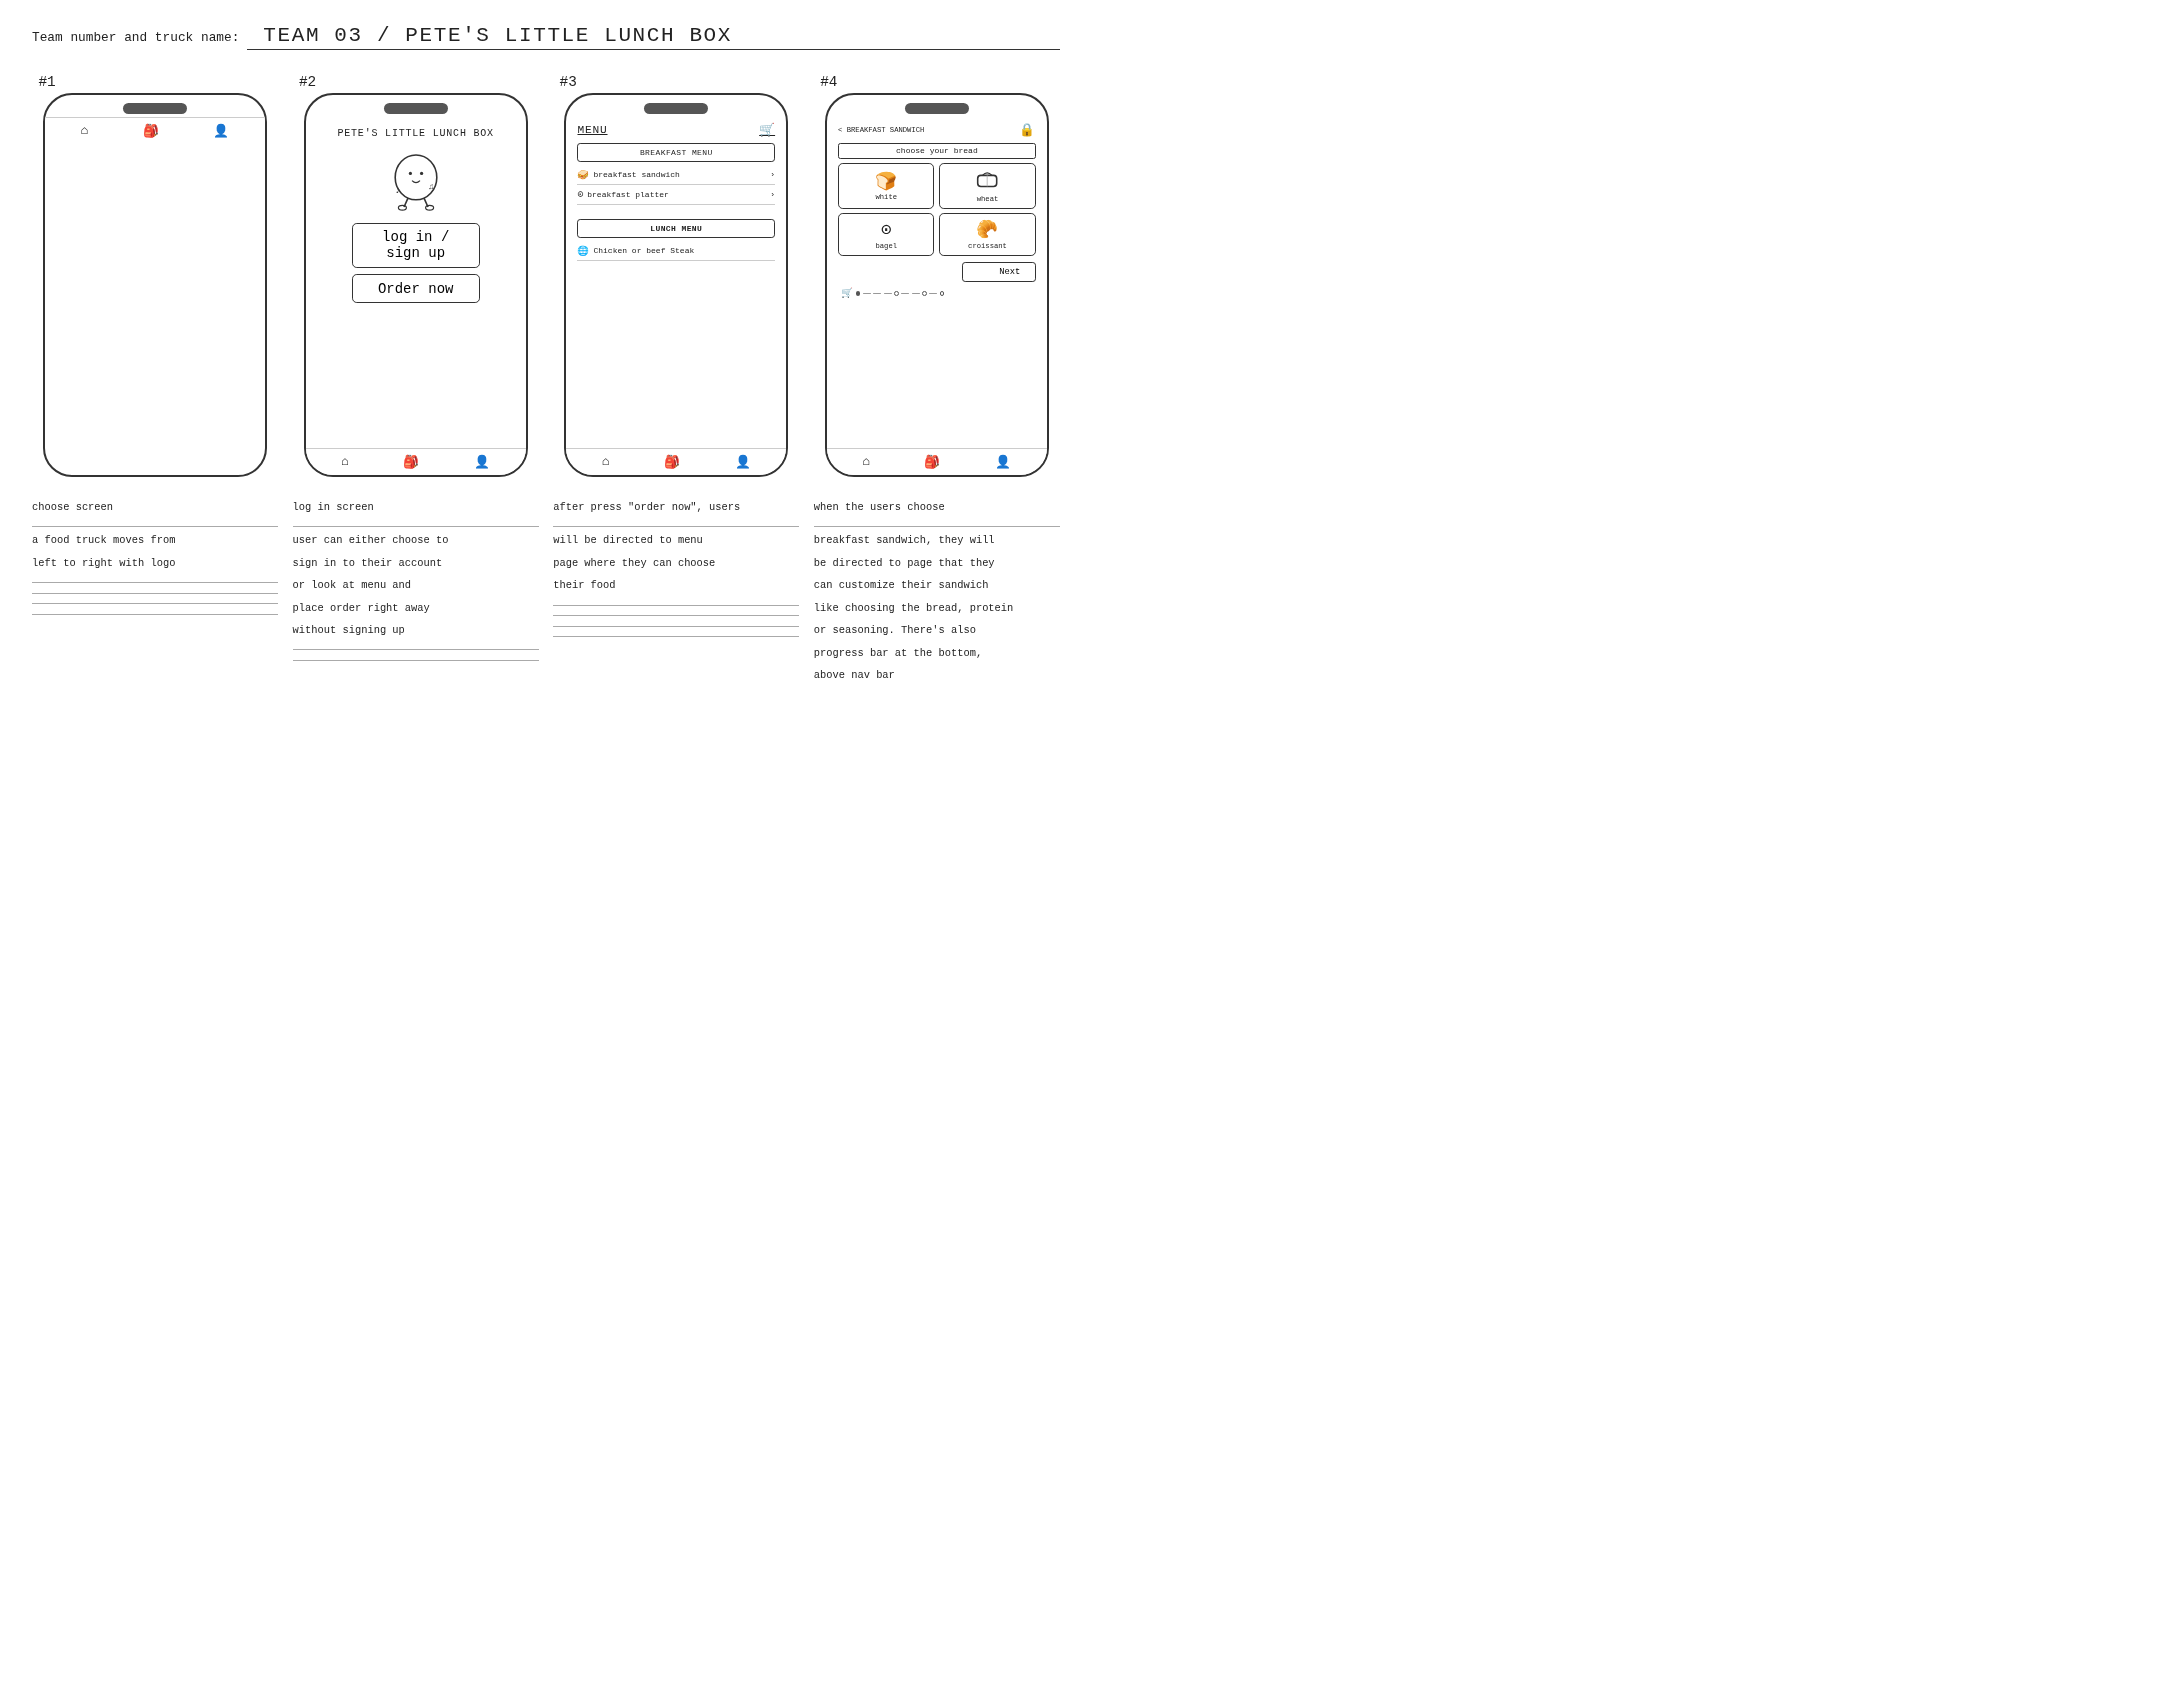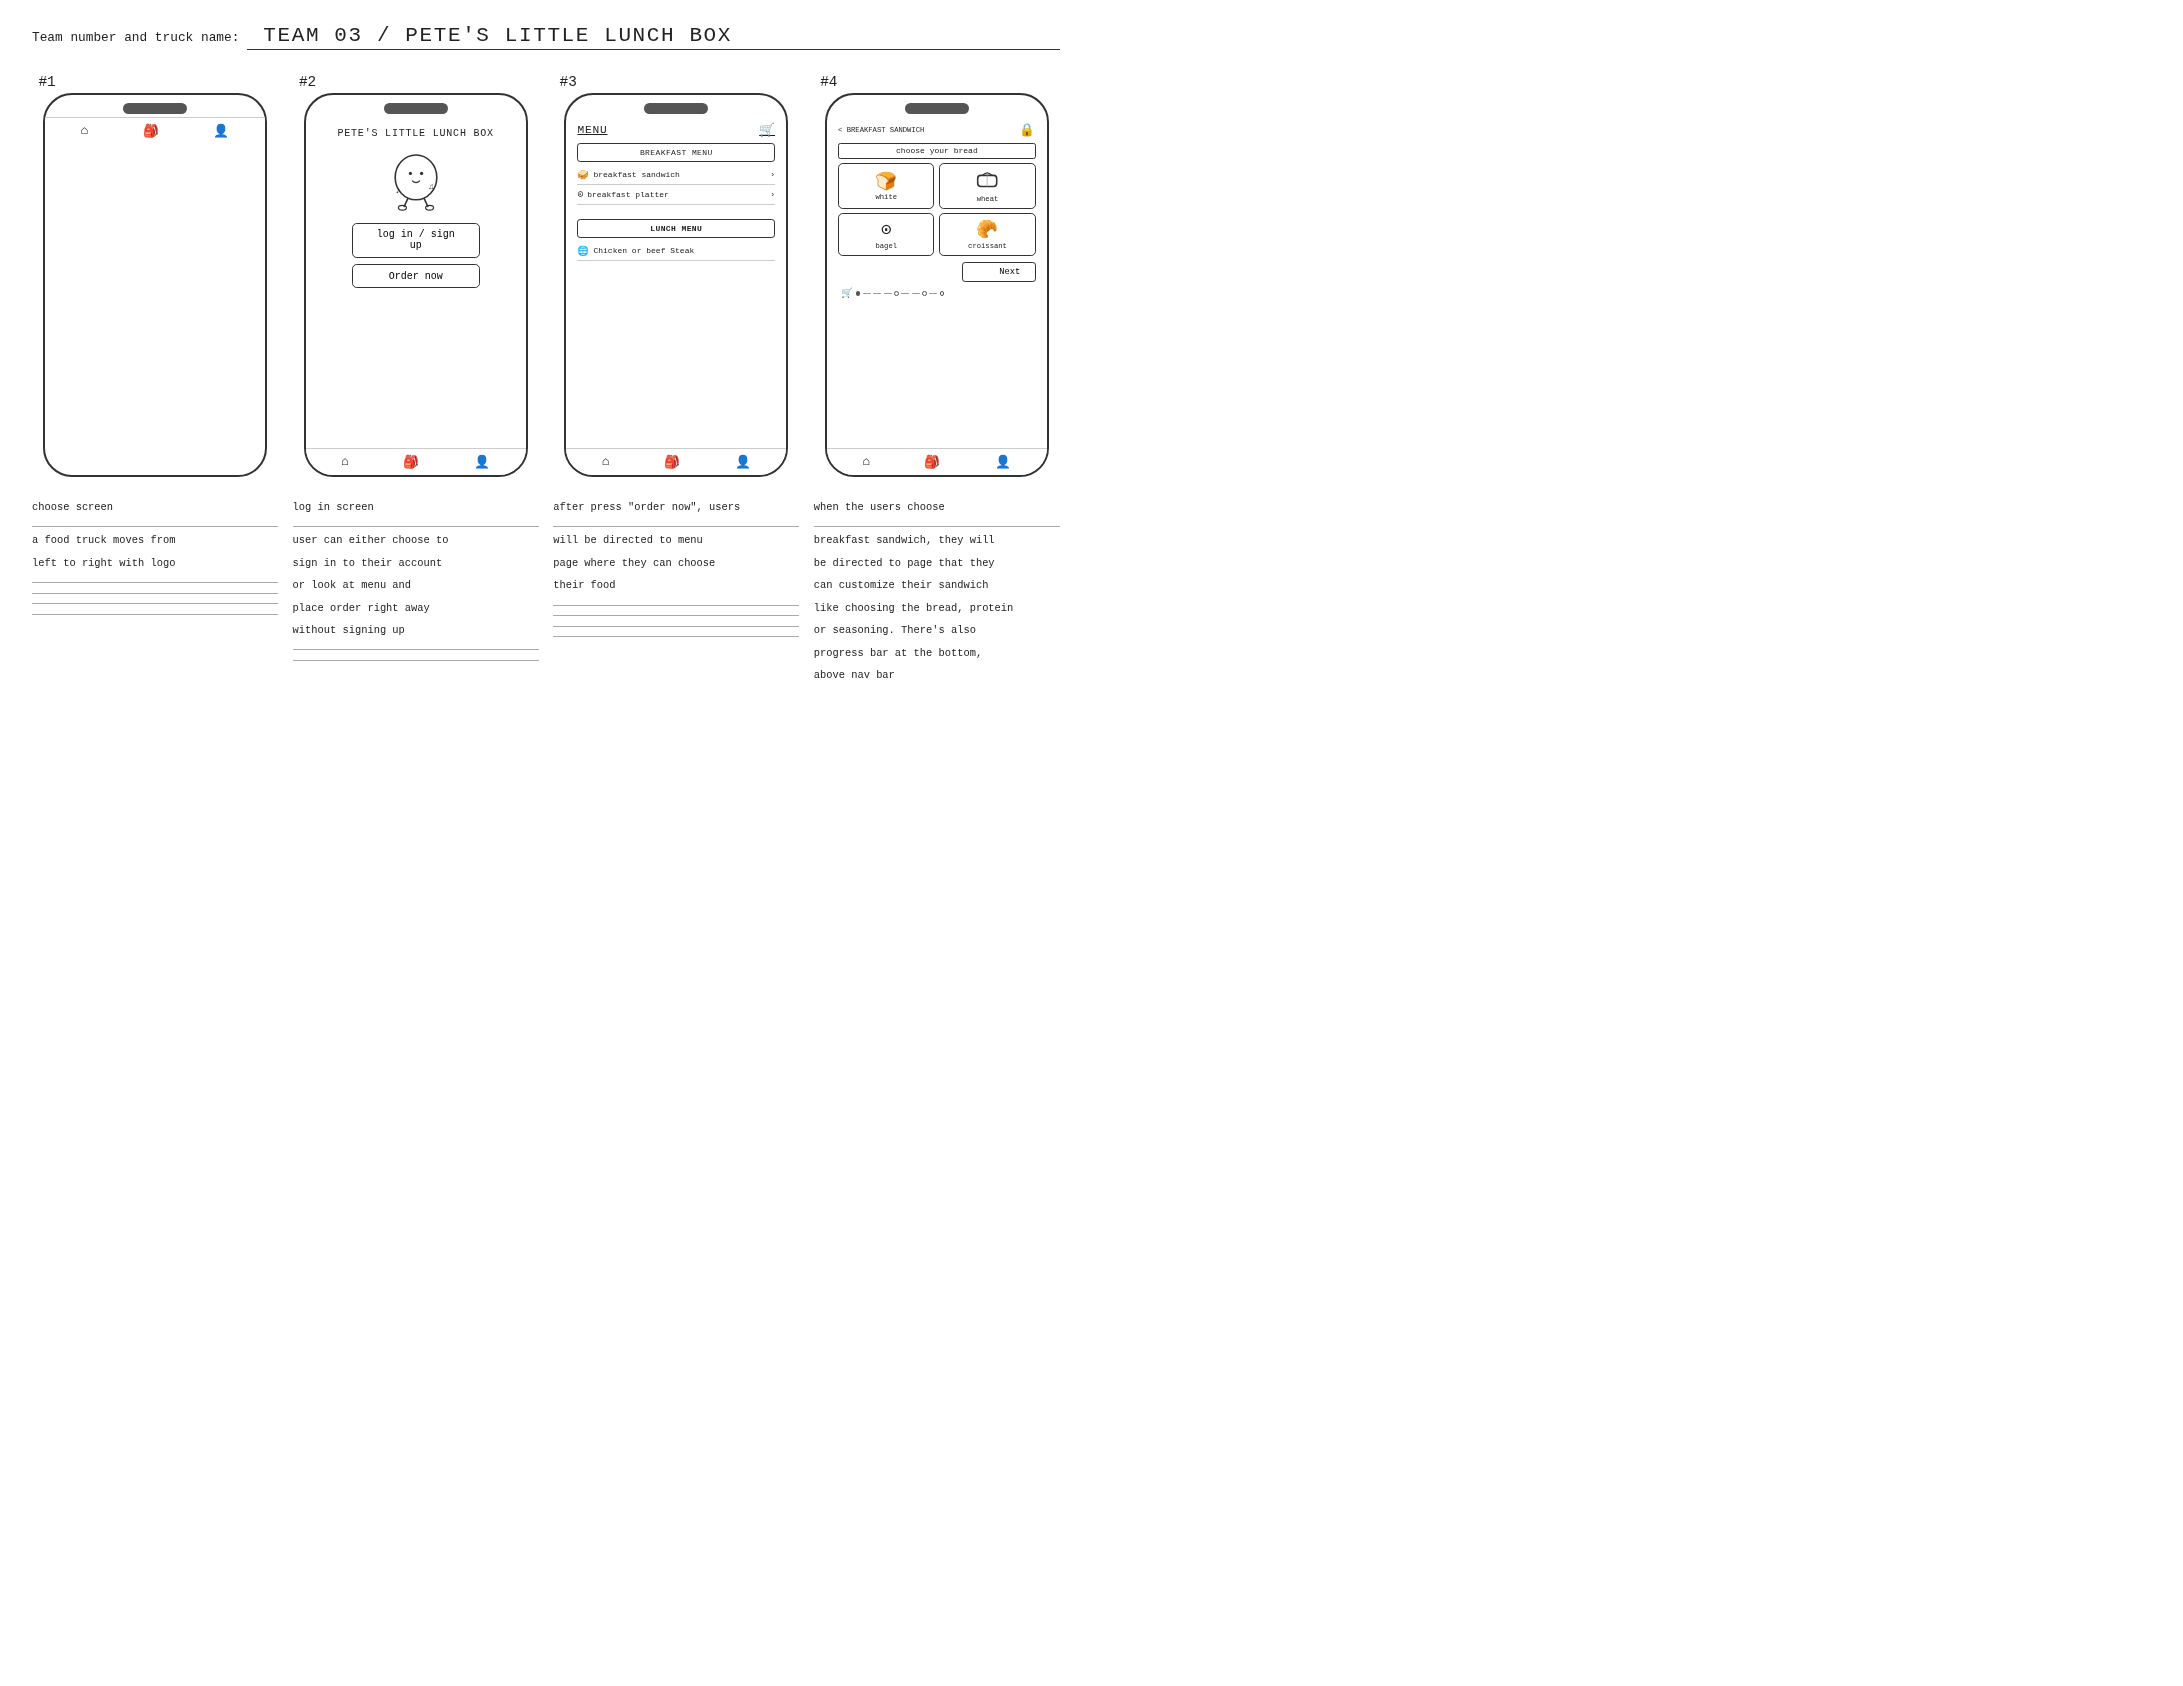--- a/index.html
+++ b/index.html
@@ -134,21 +134,21 @@
     }
     .mascot {
       width: 64px;
       height: 64px;
       margin-bottom: 11.2px;
     }
     .btn-outline {
       border: 1.6px solid #333;
       border-radius: 4.8px;
       padding: 5.6px 17.6px;
-      font-size: 10px;
+      font-size: 14px;
       font-family: 'Courier New', monospace;
       margin-bottom: 6.4px;
       background: #fff;
       cursor: pointer;
       width: 128px;
       text-align: center;
     }
 
     
     .screen3-header {

